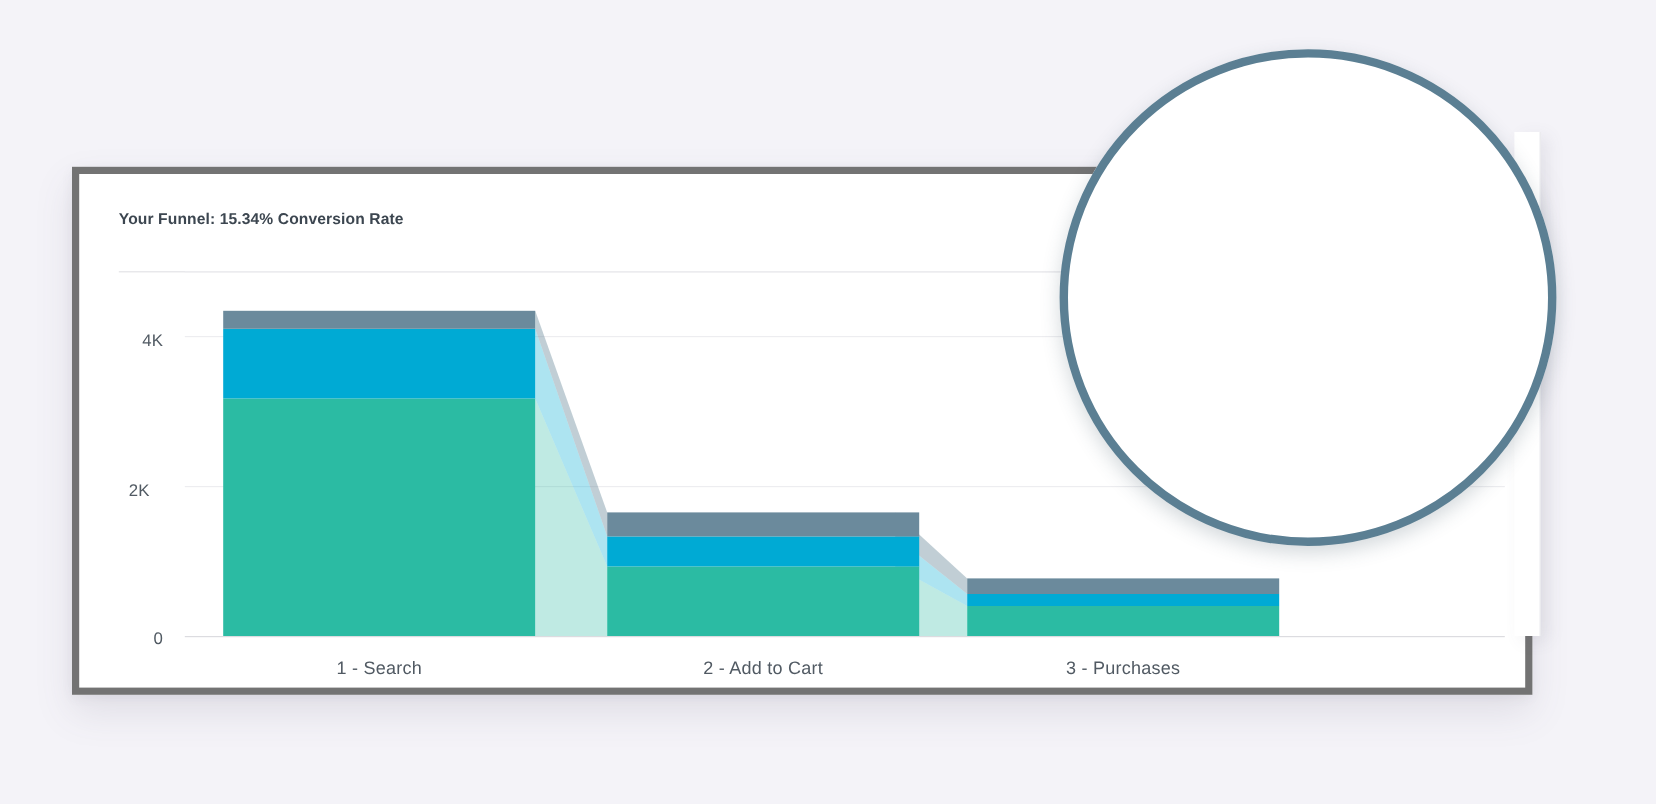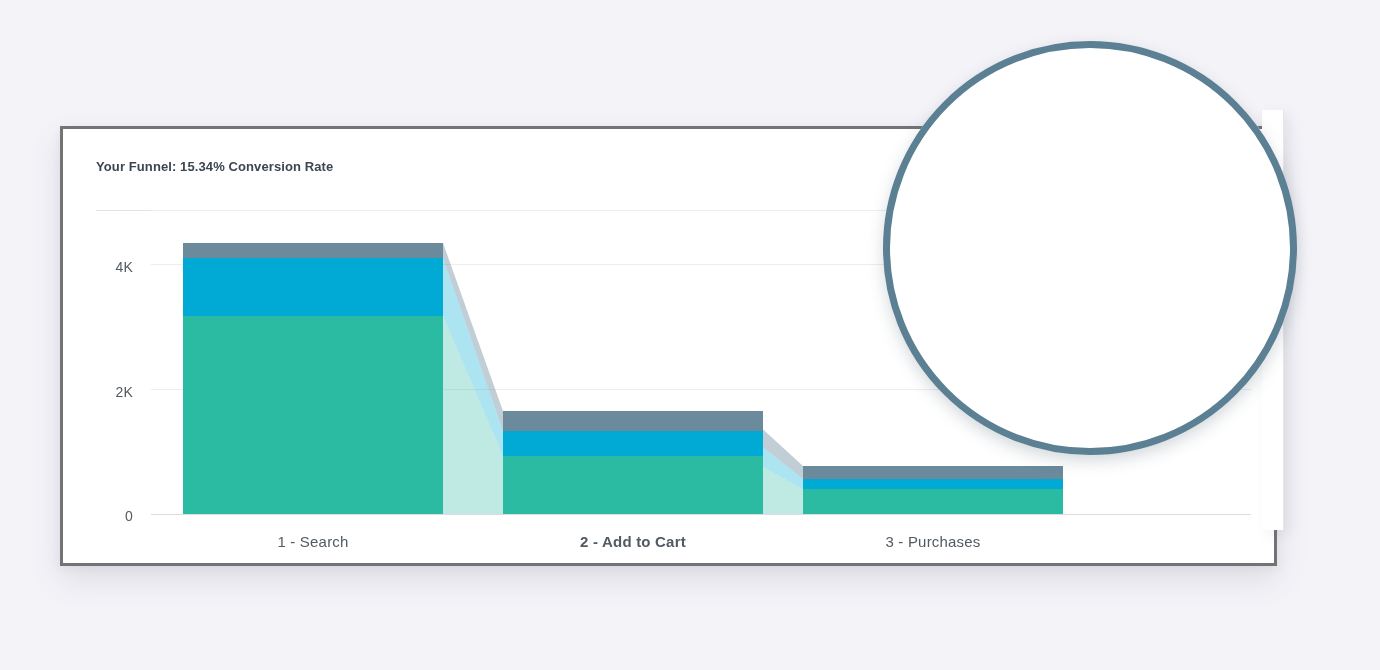--- a/index.html
+++ b/index.html
@@ -13,25 +13,25 @@
   body {
     background: #f4f3f8;
     font-family: "Liberation Sans", sans-serif;
     position: relative;
   }
 
   
   #funnel-card {
     position: absolute;
     left: 60px;
-    top: 126px;
+    top: 139px;
     width: 1217px;
     height: 440px;
     background: #ffffff;
-    border: 3px solid #737373;
+    border: 6px solid #737373;
     box-shadow: 0 14px 30px rgba(90, 88, 110, 0.13),
                 0 3px 9px rgba(90, 88, 110, 0.08);
   }
 
   #card-title {
     position: absolute;
     left: 33px;
     top: 30px;
     font-size: 13px;
     font-weight: bold;
@@ -223,21 +223,21 @@
   <div id="card-divider"></div>
 
   <div id="chart-area">
 
     <div class="gridline" style="top:81px;"></div>
     <div class="gridline" style="top:135px;"></div>
     <div class="gridline" style="top:260px;"></div>
     <div id="axis-baseline"></div>
 
     <div class="ytick-label" style="left:30px; top:130px;">4K</div>
-    <div class="ytick-label" style="left:30px; top:255px;">2K</div>
+    <div class="ytick-label" style="left:30px; top:255px;text-align:center;">2K</div>
     <div class="ytick-label" style="left:30px; top:379px;">0</div>
 
     <svg id="funnel-svg" width="1217" height="440">
 
       <polygon points="380,385 380,187 440,327 440,385" fill="#2bbba3" opacity="0.30"></polygon>
 
       <polygon points="380,187 380,129 440,302 440,327" fill="#00aad4" opacity="0.32"></polygon>
 
       <polygon points="380,129 380,114 440,282 440,302" fill="#6b8a9c" opacity="0.42"></polygon>
 
@@ -252,21 +252,21 @@
       <rect x="440" y="327" width="260" height="58" fill="#2bbba3"></rect>
       <rect x="440" y="302" width="260" height="25" fill="#00aad4"></rect>
       <rect x="440" y="282" width="260" height="20" fill="#6b8a9c"></rect>
 
       <rect x="740" y="360" width="260" height="25" fill="#2bbba3"></rect>
       <rect x="740" y="350" width="260" height="10" fill="#00aad4"></rect>
       <rect x="740" y="337" width="260" height="13" fill="#6b8a9c"></rect>
     </svg>
 
     <div class="xtick-label" style="left:180px; top:404px; width:140px;">1 - Search</div>
-    <div class="xtick-label" style="left:500px; top:404px; width:140px;font-weight:bold;">2 - Add to Cart</div>
+    <div class="xtick-label" style="left:500px; top:404px; width:140px;">2 - Add to Cart</div>
     <div class="xtick-label" style="left:800px; top:404px; width:140px;">3 - Purchases</div>
 
   </div>
 </div>
 
 <div id="side-panel-edge"></div>
 
 <div id="magnifier">
   <div id="magnifier-content">
 

